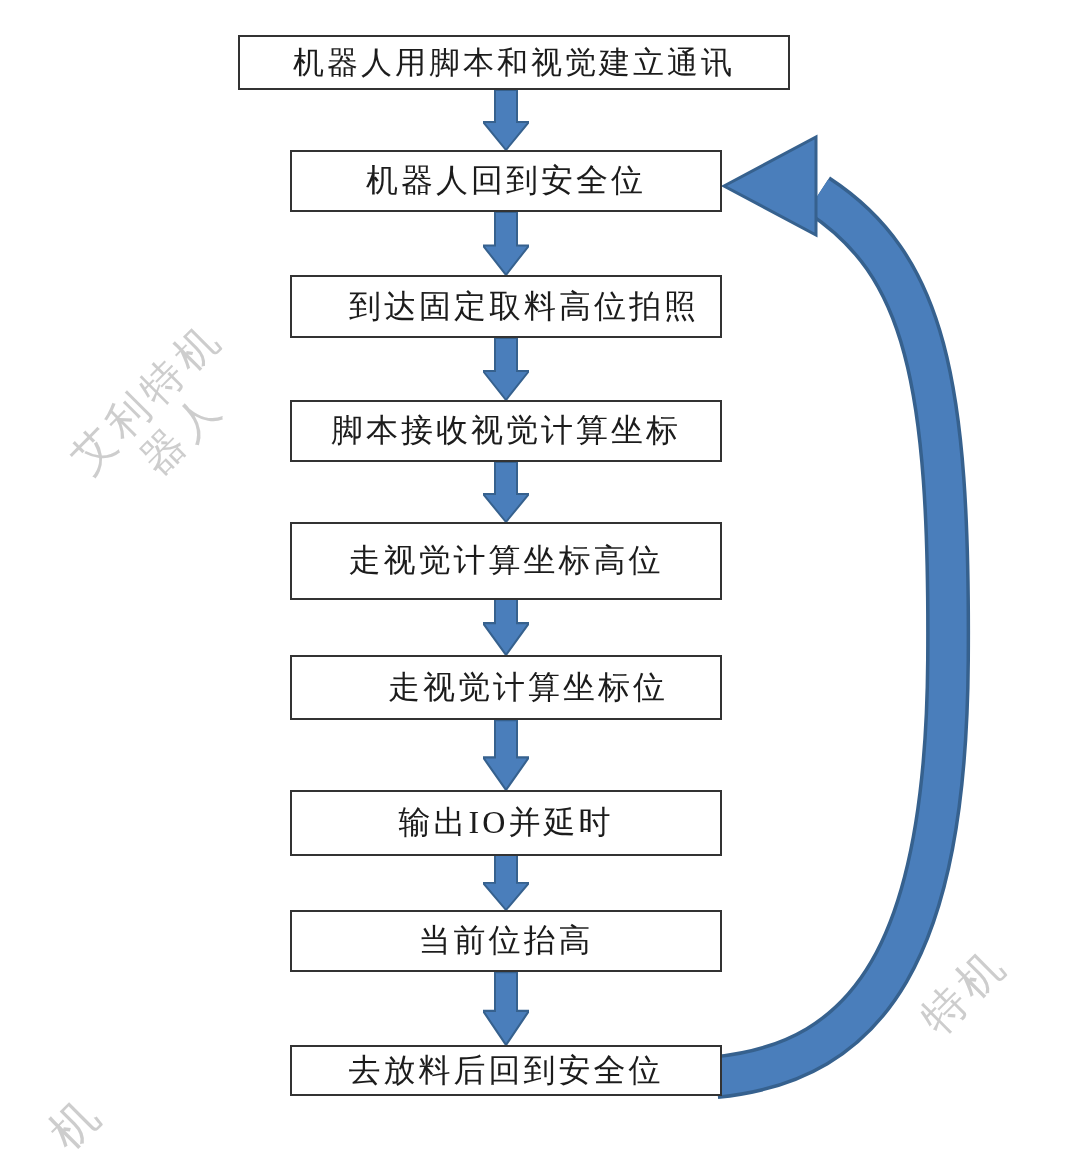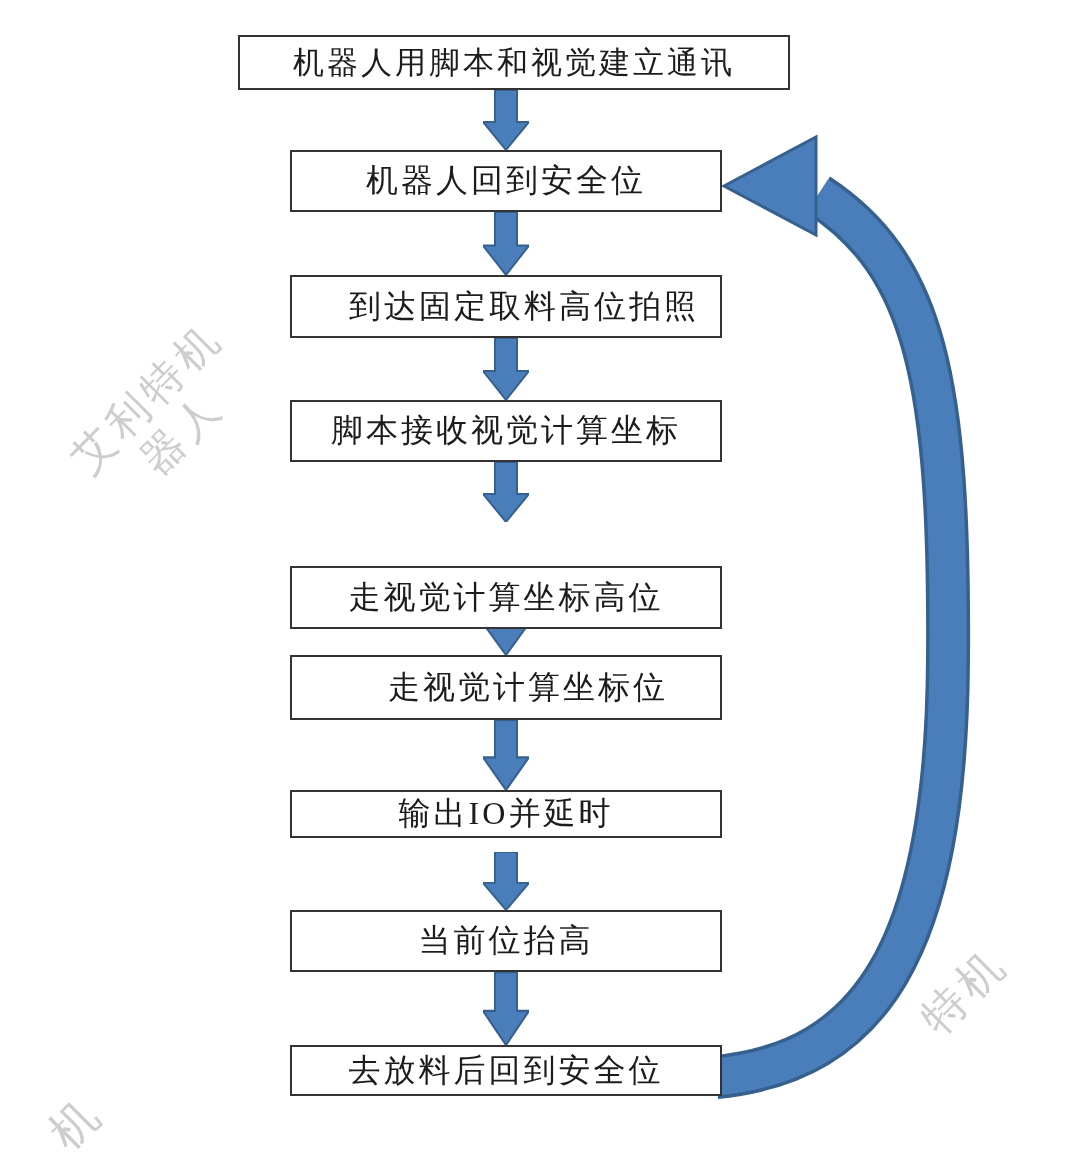--- a/index.html
+++ b/index.html
@@ -23,23 +23,23 @@
     font-size:32px;
     font-weight:400;
     letter-spacing:3px;
     box-sizing:border-box;
     z-index:2;
   }
   .b1{left:238px;top:35px;width:552px;height:55px;font-size:31px;}
   .b2{left:290px;top:150px;width:432px;height:62px;}
   .b3{left:290px;top:275px;width:432px;height:63px;padding-left:36px;}
   .b4{left:290px;top:400px;width:432px;height:62px;}
-  .b5{left:290px;top:522px;width:432px;height:63px;margin-top:44px;}
+  .b5{left:290px;top:522px;width:432px;height:78px;}
   .b6{left:290px;top:655px;width:432px;height:65px;padding-left:44px;}
-  .b7{left:290px;top:790px;width:432px;height:48px;}
+  .b7{left:290px;top:790px;width:432px;height:66px;}
   .b8{left:290px;top:910px;width:432px;height:62px;}
   .b9{left:290px;top:1045px;width:432px;height:51px;}
   .arrow{
     position:absolute;
     left:483px;
     width:46px;
     z-index:1;
   }
   .a1{top:90px;height:60px;}
   .a2{top:212px;height:63px;}

